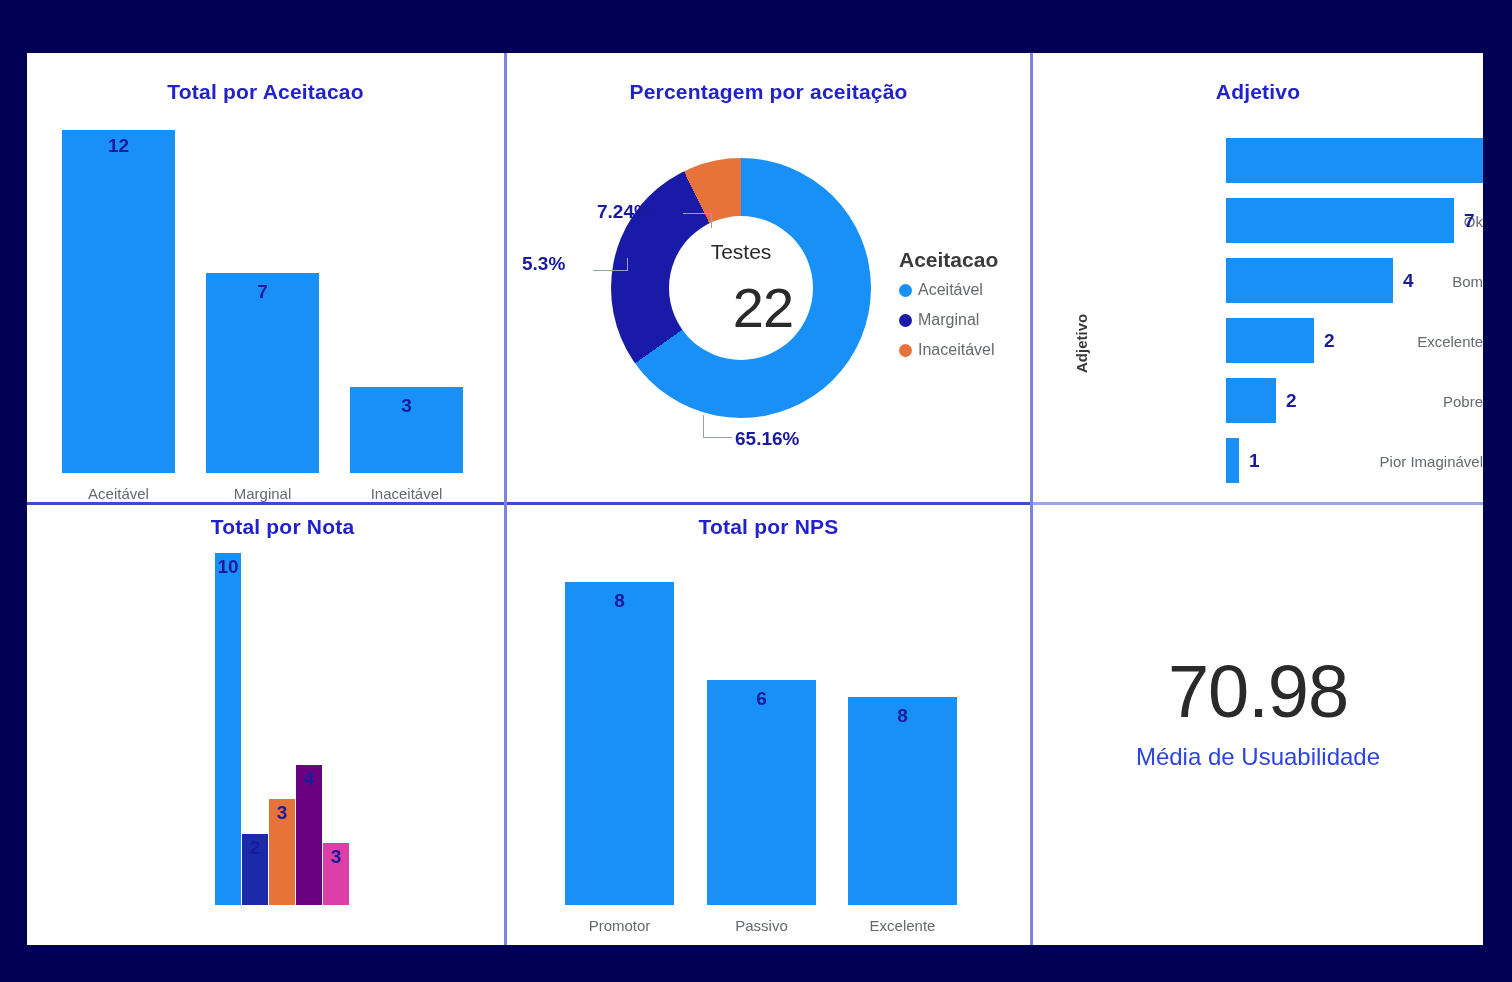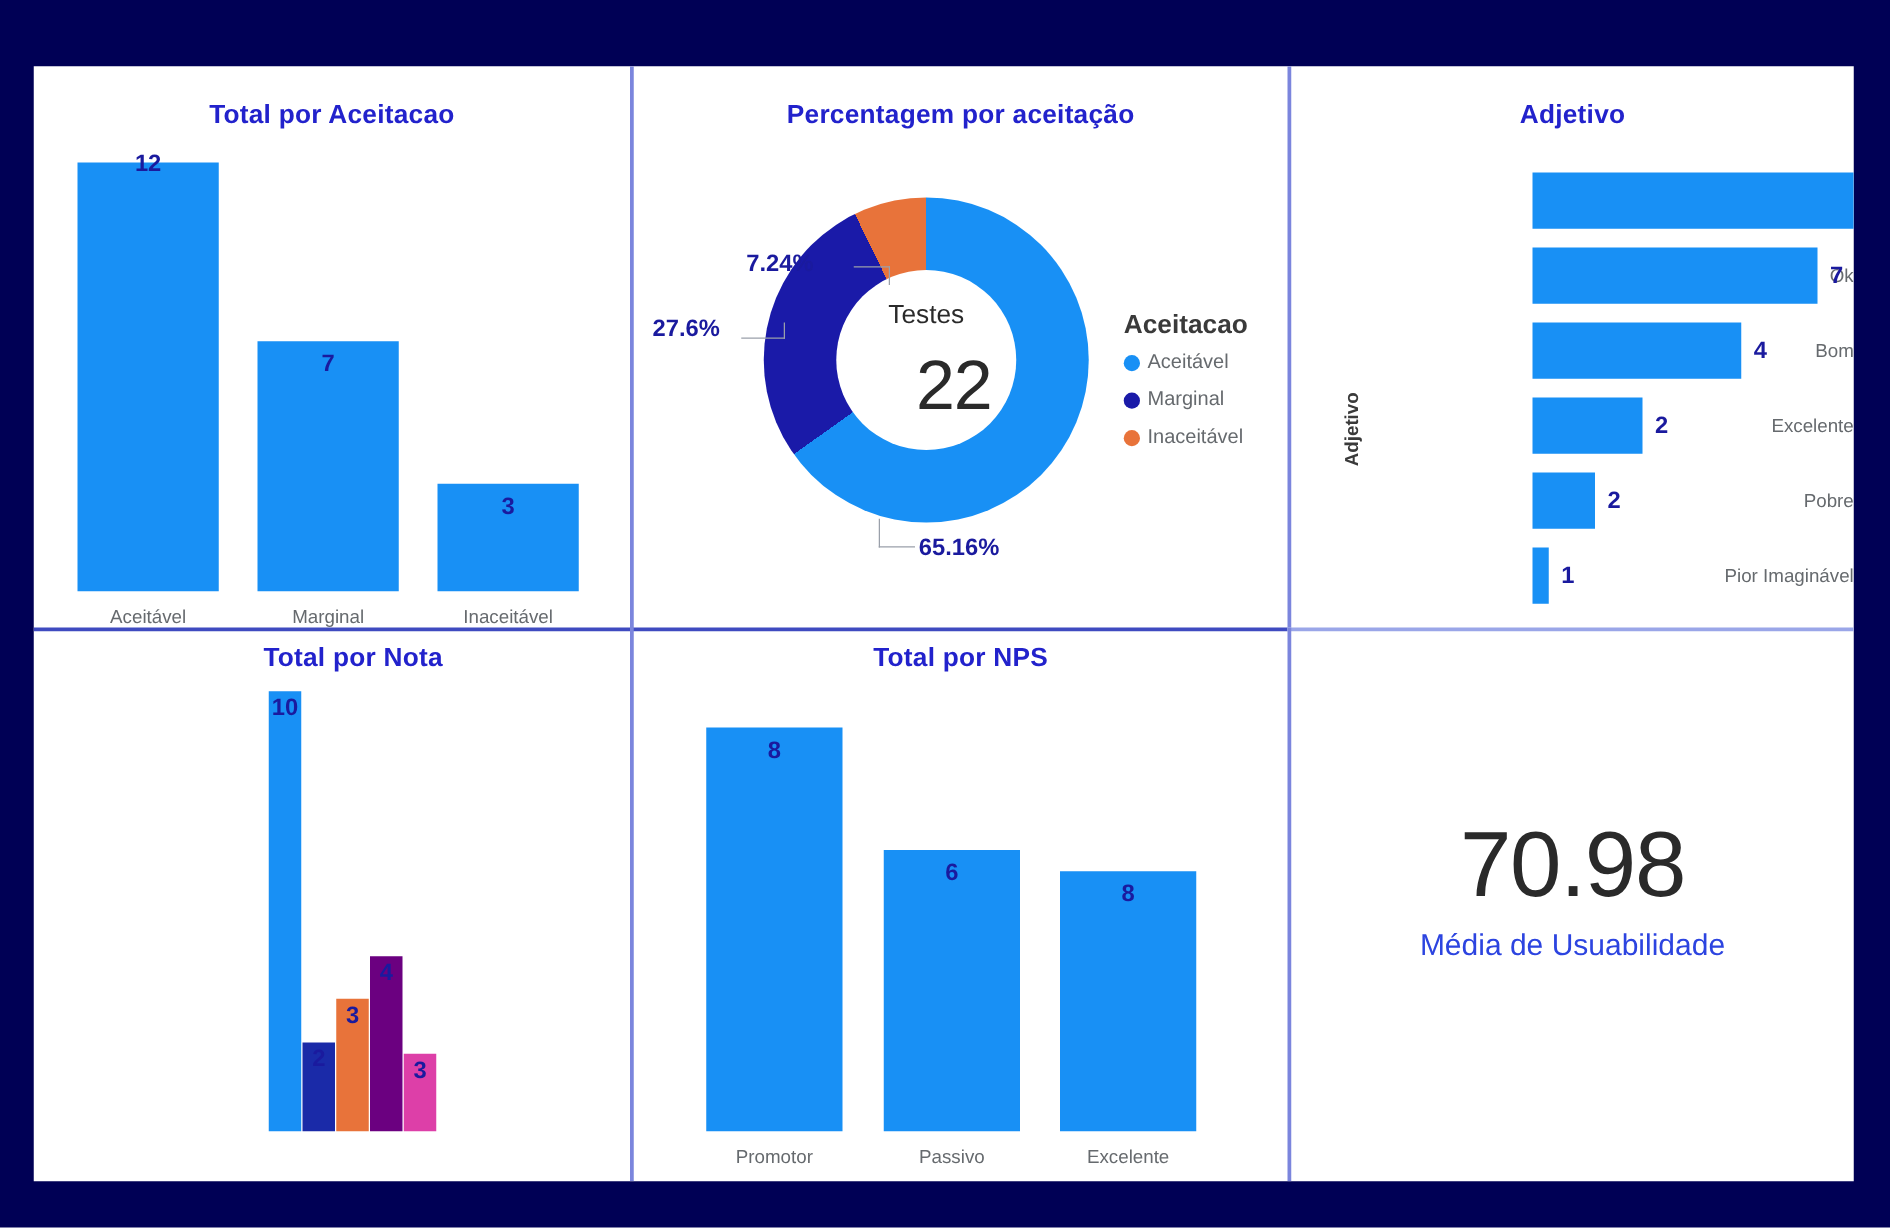--- a/index.html
+++ b/index.html
@@ -98,21 +98,21 @@
   <div class="div-v" style="left:477px;top:449px;height:443px;"></div>
   <div class="div-v" style="left:1003px;top:449px;height:443px;"></div>
 
   <div class="panel" style="left:0;top:0;width:477px;height:449px;">
     <div class="panel-title" style="top:27px;">Total por Aceitacao</div>
 
     <div class="colchart" style="left:18px;top:65px;width:440px;height:355px;">
 
       <div class="col-item" style="left:17px;width:113px;height:345px;">
         <div class="col-bar" style="height:343px;"></div>
-        <div class="col-val" style="bottom:330px;">12</div>
+        <div class="col-val" style="bottom:316px;">12</div>
         <div class="col-cat" style="bottom:-29px;">Aceitável</div>
       </div>
 
       <div class="col-item" style="left:161px;width:113px;height:345px;">
         <div class="col-bar" style="height:200px;"></div>
         <div class="col-val" style="bottom:170px;">7</div>
         <div class="col-cat" style="bottom:-29px;">Marginal</div>
       </div>
 
       <div class="col-item" style="left:305px;width:113px;height:345px;">
@@ -131,21 +131,21 @@
       <div class="donut" style="left:104px;top:105px;width:260px;height:260px;
                   background:conic-gradient(#1890f5 0deg 234.58deg, #1a1aa8 234.58deg 333.94deg, #e8733a 333.94deg 360deg);"></div>
       <div class="donut-hole" style="left:162px;top:163px;width:144px;height:144px;">
         <div class="lab">Testes</div>
         <div class="big">22</div>
       </div>
 
       <div class="pct-label" style="left:90px;top:148px;">7.24%</div>
       <div class="leader" style="left:176px;top:160px;width:28px;height:14px;border-top-width:1.5px;border-right-width:1.5px;"></div>
 
-      <div class="pct-label" style="left:15px;top:200px;">27.6%</div>
+      <div class="pct-label" style="left:15px;top:200px;">5.3%</div>
       <div class="leader" style="left:86px;top:205px;width:34px;height:12px;border-bottom-width:1.5px;border-right-width:1.5px;"></div>
 
       <div class="pct-label" style="left:228px;top:375px;">65.16%</div>
       <div class="leader" style="left:196px;top:362px;width:28px;height:22px;border-bottom-width:1.5px;border-left-width:1.5px;"></div>
 
       <div class="legend" style="left:392px;top:195px;">
         <div class="legend-title">Aceitacao</div>
         <div class="legend-row">
           <span class="legend-dot" style="background:#1890f5;"></span>
           <span class="legend-text">Aceitável</span>

